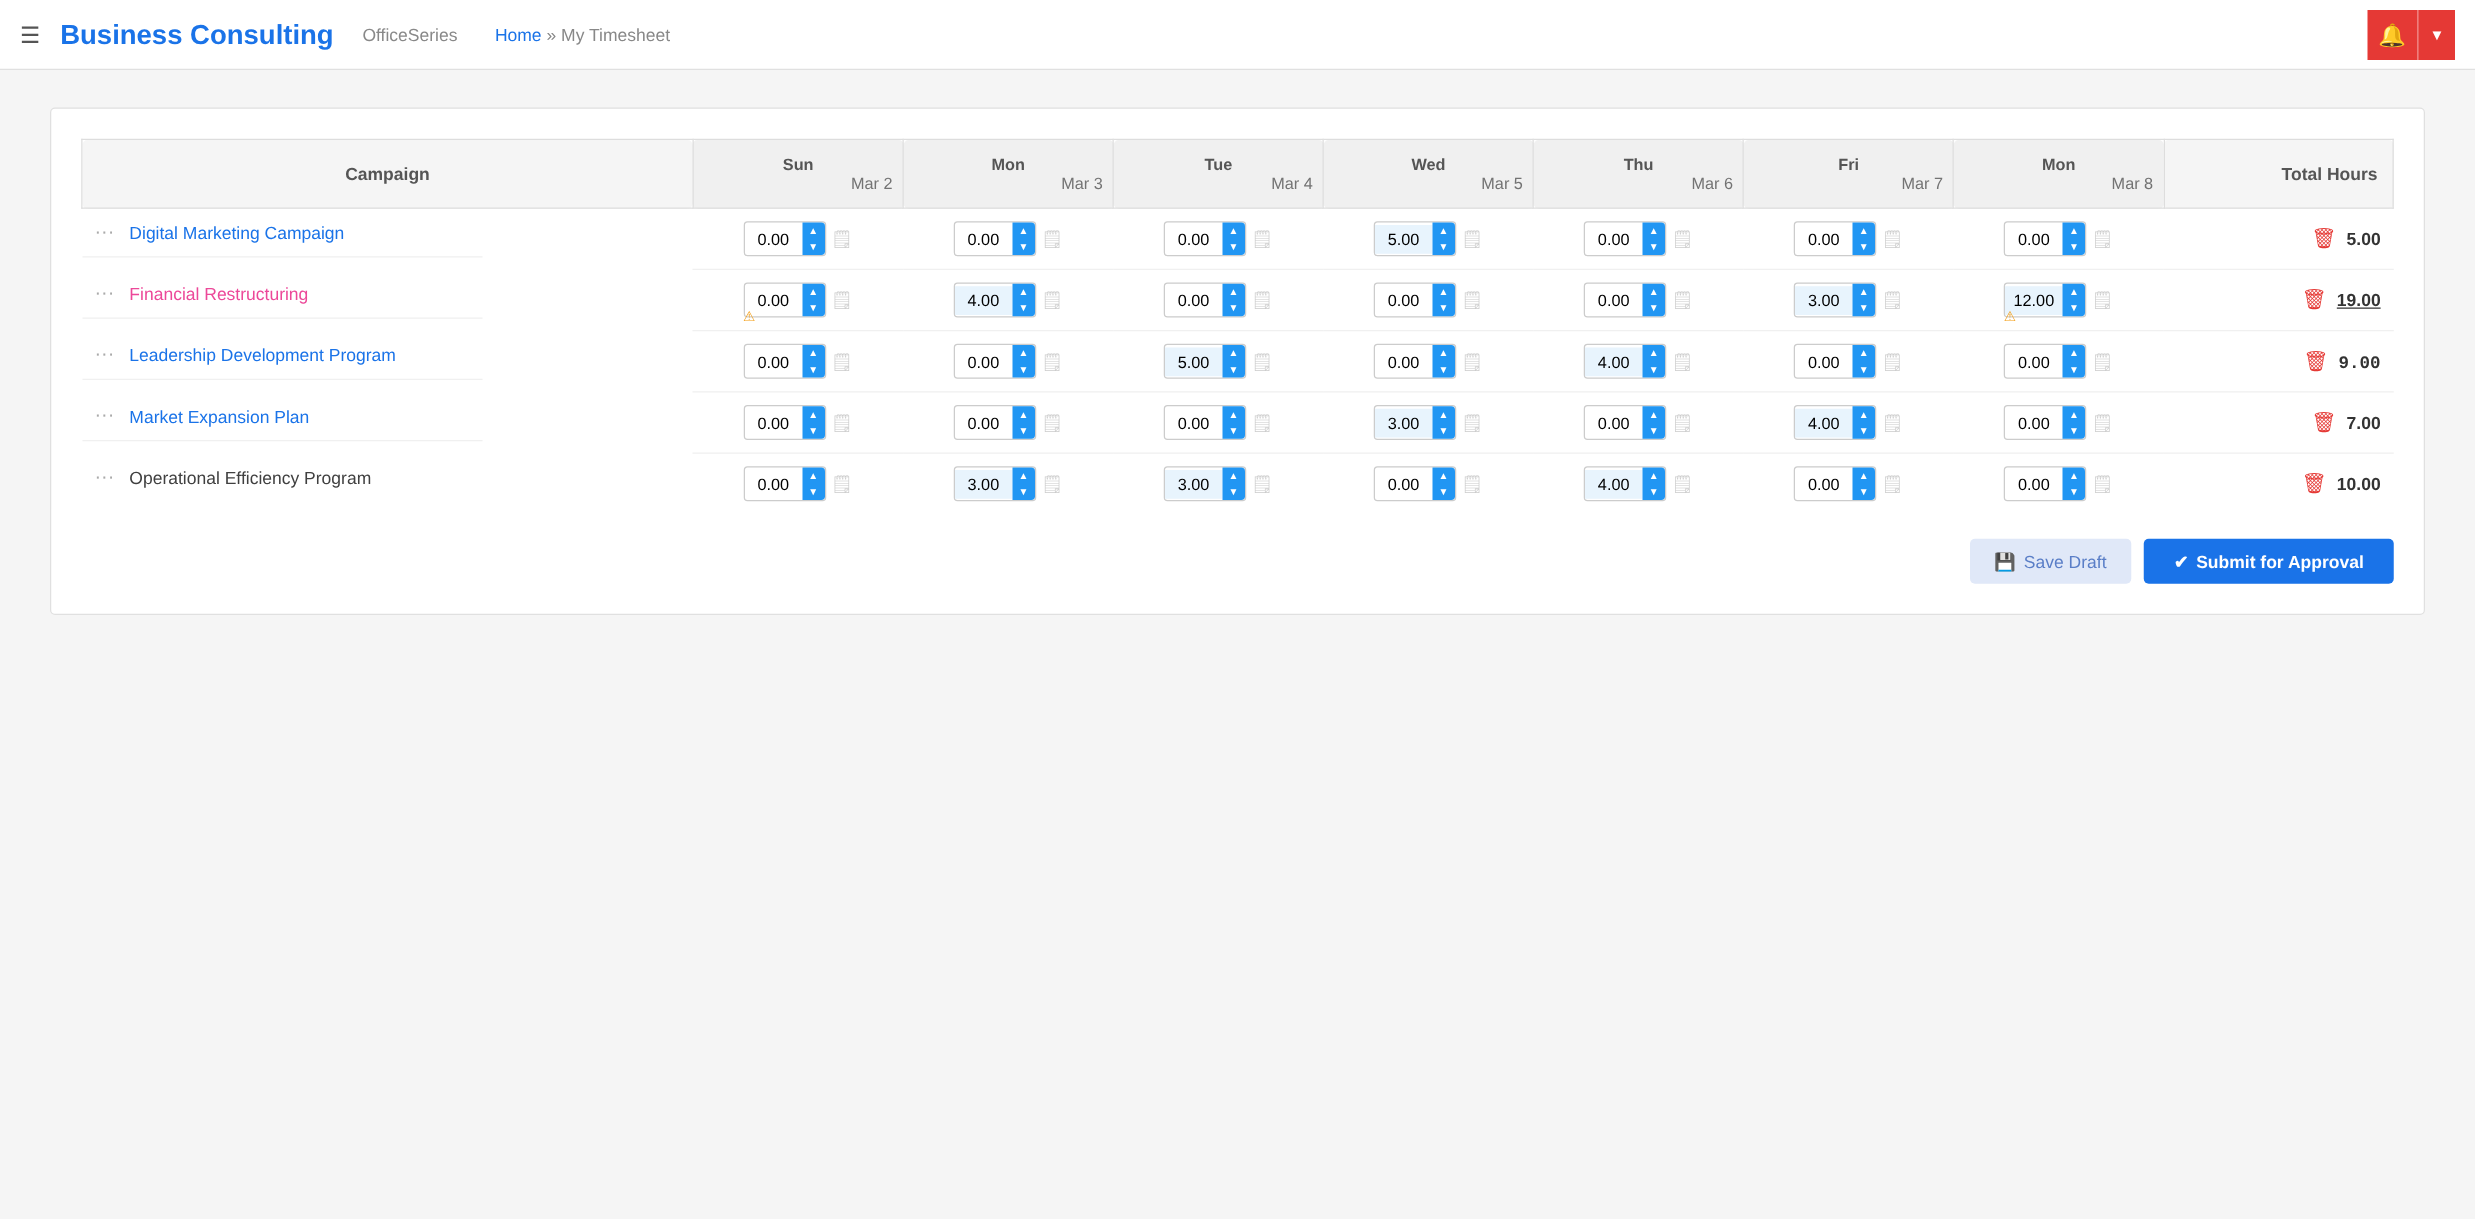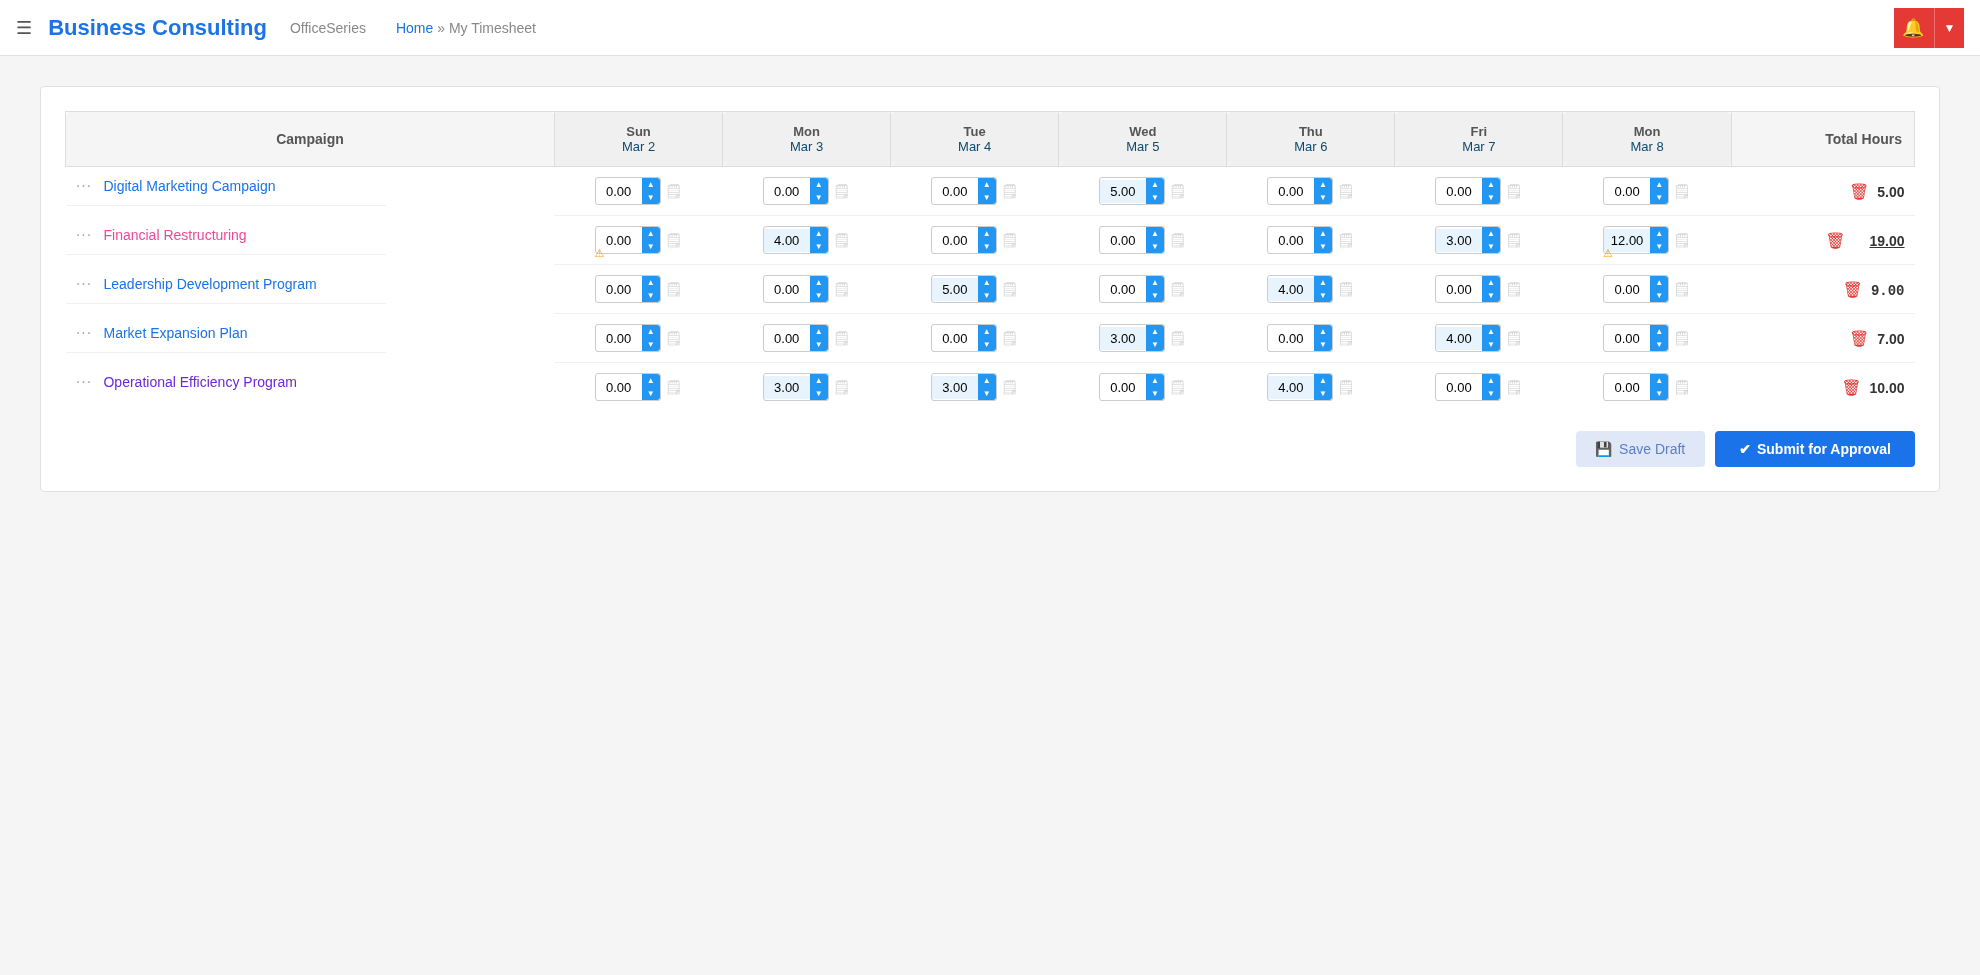--- a/index.html
+++ b/index.html
@@ -73,21 +73,21 @@
 
     .header-row th {
       background: #f0f0f0;
       border: 1px solid #ddd;
       border-radius: 4px;
       padding: 12px 8px;
     }
     .header-row th.col-activity { background: #f5f5f5; text-align: center; }
     .header-row th.col-total { background: #f5f5f5; text-align: right; padding-right: 12px; }
 
-    .day-header-sub { font-size: 13px; font-weight: normal; color: #0c4a6e; display: block; }
+    .day-header-sub { font-size: 13px; font-weight: normal; color: #737373; display: block; text-align: right; }
     .day-header-main { font-size: 13px; font-weight: bold; color: #555; display: block; }
 
     
     .data-row td { border-bottom: 1px solid #f0f0f0; padding: 10px 6px; }
     .data-row:last-child td { border-bottom: none; }
     .activity-dots { color: #aaa; cursor: pointer; padding: 0 6px; font-size: 16px; }
 
     
     .time-cell {
       display: flex;
@@ -427,21 +427,21 @@
                   <input type="text" class="time-input highlighted" value="12.00" style="">
                   <div class="time-spinners">
                     <button class="time-spinner-up">▲</button>
                     <button class="time-spinner-down">▼</button>
                   </div>
                 </div>
                 <span class="note-icon" style="color: rgb(204, 204, 204); font-size: 14px;">🗒</span>
                 <span style="color: rgb(243, 156, 18); font-size: 11px; position: absolute; bottom: -6px; left: 34px;">⚠</span>
               </div>
             </td>
-            <td style="text-align: right;"><button class="delete-btn">🗑</button><span class="total-hours-val" style="margin-left: 24px; text-decoration: underline;">19.00</span></td>
+            <td style="text-align: right;"><button class="delete-btn">🗑</button><span class="total-hours-val" style="margin-left: 8px; text-decoration: underline;">19.00</span></td>
           </tr>
           <tr class="data-row">
             <td class="col-activity" style="display: flex; align-items: center; gap: 6px; padding-left: 4px;">
               <span class="activity-dots">···</span>
               <a style="color: rgb(26, 115, 232); text-decoration: none; cursor: pointer;">Leadership Development Program</a>
             </td>
             <td>
               <div class="time-cell" style="position: relative;">
                 <div class="time-input-wrap">
                   <input type="text" class="time-input" value="0.00" style="">
@@ -614,21 +614,21 @@
                   </div>
                 </div>
                 <span class="note-icon" style="color: rgb(204, 204, 204); font-size: 14px;">🗒</span>
               </div>
             </td>
             <td style="text-align: right;"><button class="delete-btn">🗑</button><span class="total-hours-val" style="margin-left: 8px;">7.00</span></td>
           </tr>
           <tr class="data-row">
             <td class="col-activity" style="display: flex; align-items: center; gap: 6px; padding-left: 4px;">
               <span class="activity-dots">···</span>
-              <a style="color: #6d28d9; text-decoration: none; cursor: pointer;">Operational Efficiency Program</a>
+              <a style="color: #404040; text-decoration: none; cursor: pointer;">Operational Efficiency Program</a>
             </td>
             <td>
               <div class="time-cell" style="position: relative;">
                 <div class="time-input-wrap">
                   <input type="text" class="time-input" value="0.00" style="">
                   <div class="time-spinners">
                     <button class="time-spinner-up">▲</button>
                     <button class="time-spinner-down">▼</button>
                   </div>
                 </div>

